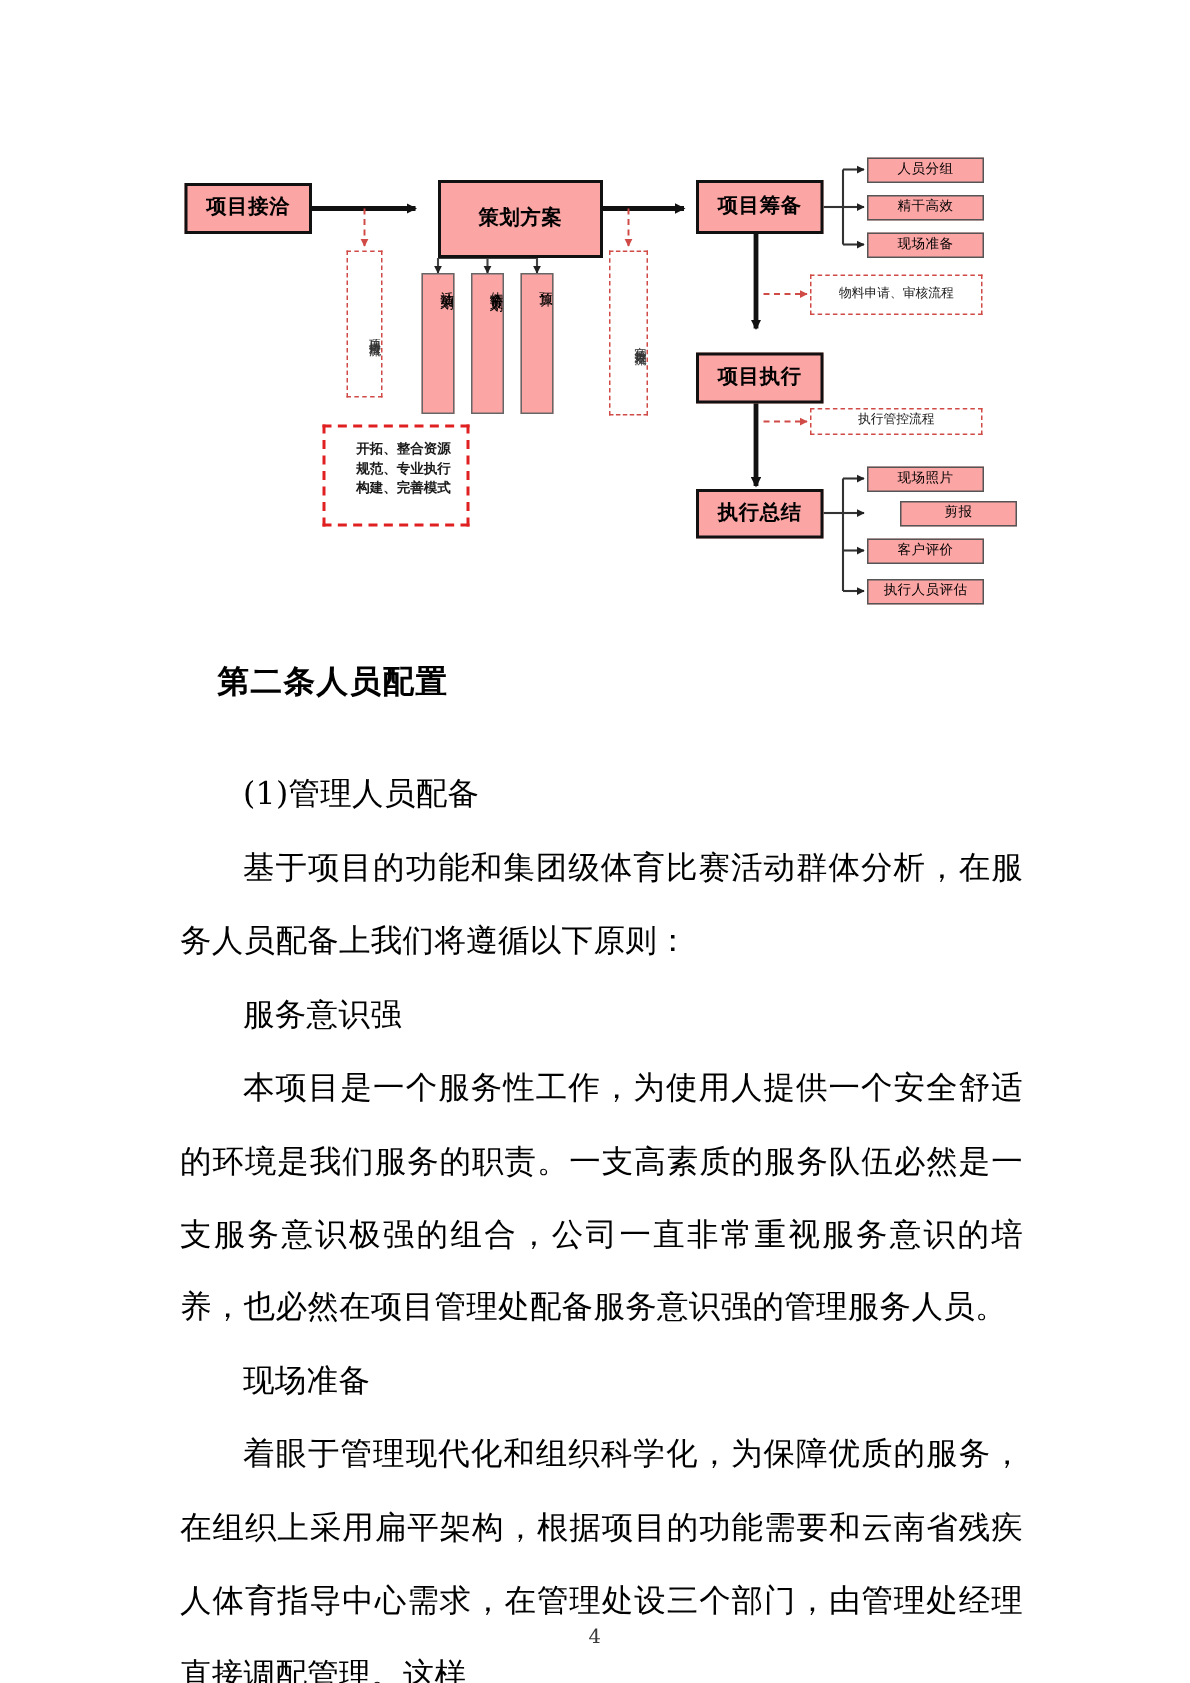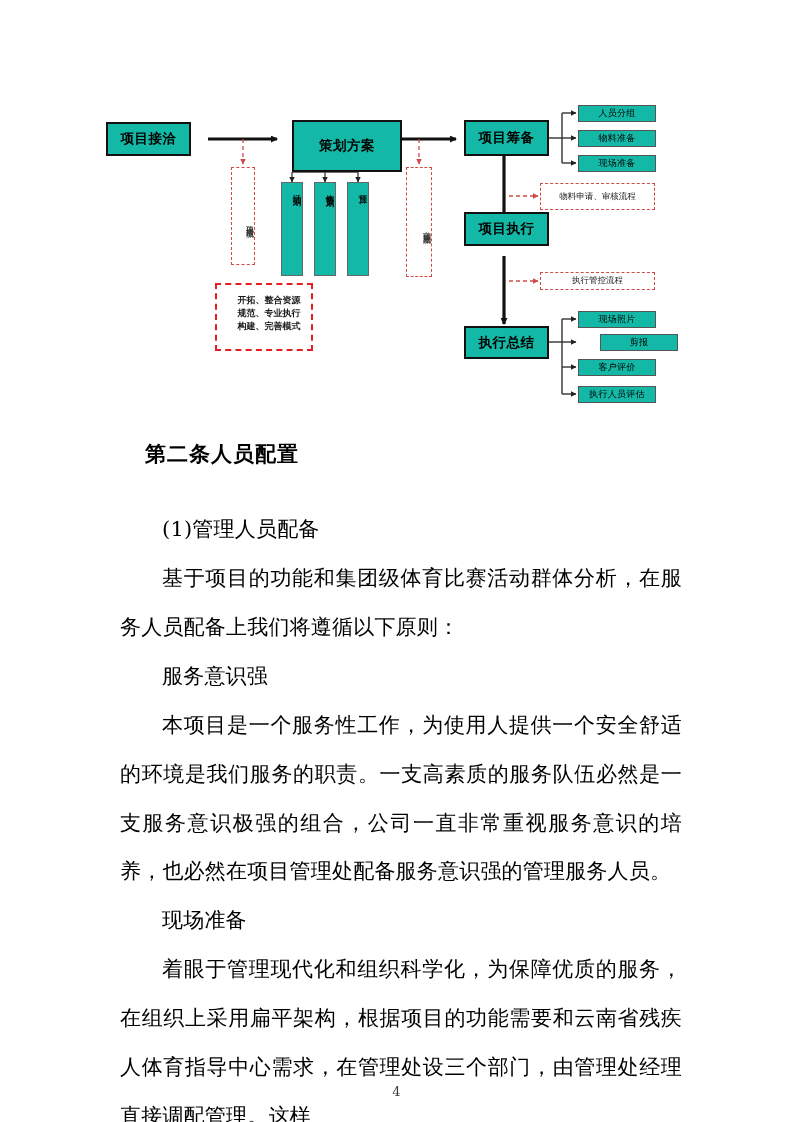--- a/index.html
+++ b/index.html
@@ -36,21 +36,21 @@
     position: absolute;
     left: 0; top: 0;
   }
   .fc-node {
     position: absolute;
     box-sizing: border-box;
     display: flex;
     align-items: center;
     justify-content: center;
     text-align: center;
-    background: #14b8a6;
+    background: #fca5a5;
     font-family: "DejaVu Serif", "Liberation Serif", serif;
     line-height: 1.15;
     white-space: nowrap;
   }
   .main-node {
     border: 2.5px solid #111111;
     font-size: 13.5px;
     font-weight: 700;
     letter-spacing: 0.5px;
   }
@@ -189,51 +189,51 @@
 
       <line x1="243" y1="139" x2="243" y2="164" stroke="#d04a46" stroke-width="1.3" stroke-dasharray="4,3" marker-end="url(#arrowRed)"></line>
 
       <line x1="419" y1="139" x2="419" y2="164" stroke="#d04a46" stroke-width="1.3" stroke-dasharray="4,3" marker-end="url(#arrowRed)"></line>
 
       <line x1="509" y1="196" x2="538" y2="196" stroke="#d04a46" stroke-width="1.3" stroke-dasharray="4,3" marker-end="url(#arrowRed)"></line>
 
       <line x1="509" y1="281" x2="538" y2="281" stroke="#d04a46" stroke-width="1.3" stroke-dasharray="4,3" marker-end="url(#arrowRed)"></line>
     </svg>
 
-    <div class="fc-node main-node" style="left:106px; top:122px; width:85px; height:34px;align-items:center;">
+    <div class="fc-node main-node" style="left:123px; top:122px; width:85px; height:34px;align-items:center;">
       <span>项目接洽</span>
     </div>
     <div class="fc-node main-node" style="left:292px; top:120px; width:110px; height:52px;">
       <span>策划方案</span>
     </div>
     <div class="fc-node main-node" style="left:464px; top:120px; width:85px; height:36px;">
       <span>项目筹备</span>
     </div>
-    <div class="fc-node main-node" style="left:464px; top:212px; width:85px; height:34px;">
+    <div class="fc-node main-node" style="left:464px; top:235px; width:85px; height:34px;">
       <span>项目执行</span>
     </div>
     <div class="fc-node main-node" style="left:464px; top:326px; width:85px; height:33px;">
       <span>执行总结</span>
     </div>
 
     <div class="fc-node vert-node" style="left:281px; top:182px; width:22px; height:94px;">
       <span>活动策划</span>
     </div>
     <div class="fc-node vert-node" style="left:314px; top:182px; width:22px; height:94px;">
       <span>体育节策划</span>
     </div>
     <div class="fc-node vert-node" style="left:347px; top:182px; width:22px; height:94px;">
       <span>预算</span>
     </div>
 
     <div class="fc-node sub-node" style="left:578px; top:105px; width:78px; height:17px;">
       <span>人员分组</span>
     </div>
     <div class="fc-node sub-node" style="left:578px; top:130px; width:78px; height:17px;">
-      <span>物料准备</span>
+      <span>精干高效</span>
     </div>
     <div class="fc-node sub-node" style="left:578px; top:155px; width:78px; height:17px;">
       <span>现场准备</span>
     </div>
 
     <div class="fc-node sub-node" style="left:578px; top:311px; width:78px; height:17px;">
       <span>现场照片</span>
     </div>
     <div class="fc-node sub-node" style="left:600px; top:334px; width:78px; height:17px;">
       <span>剪报</span>

